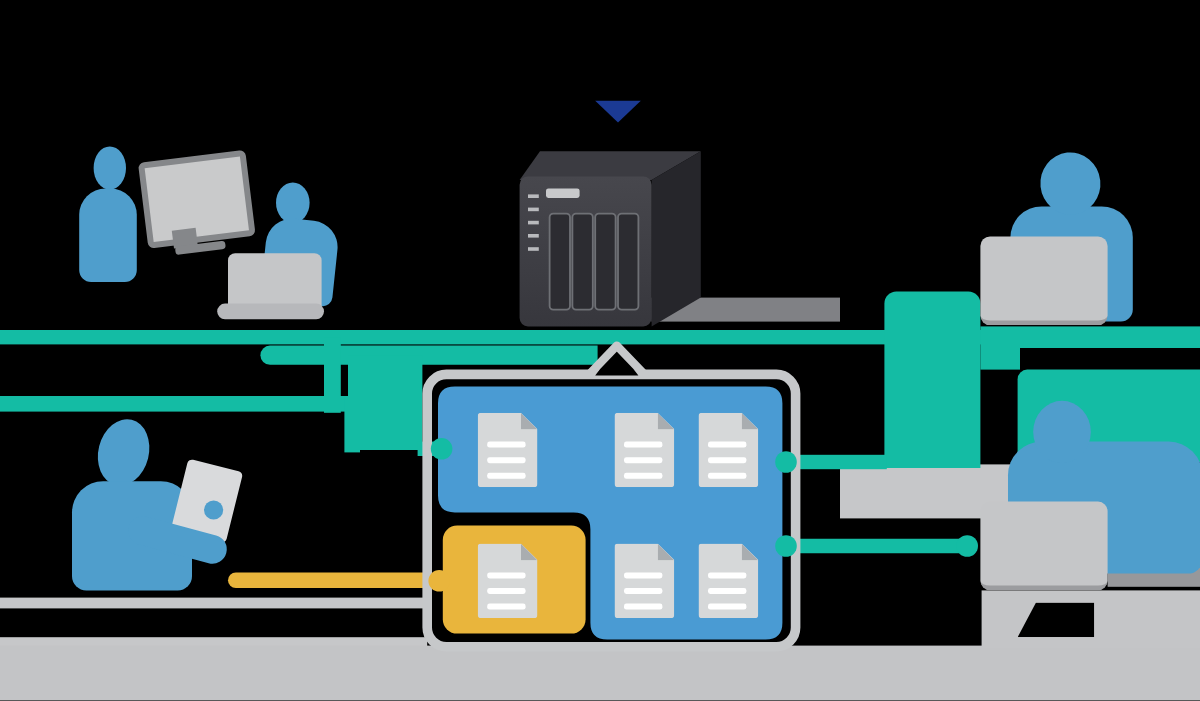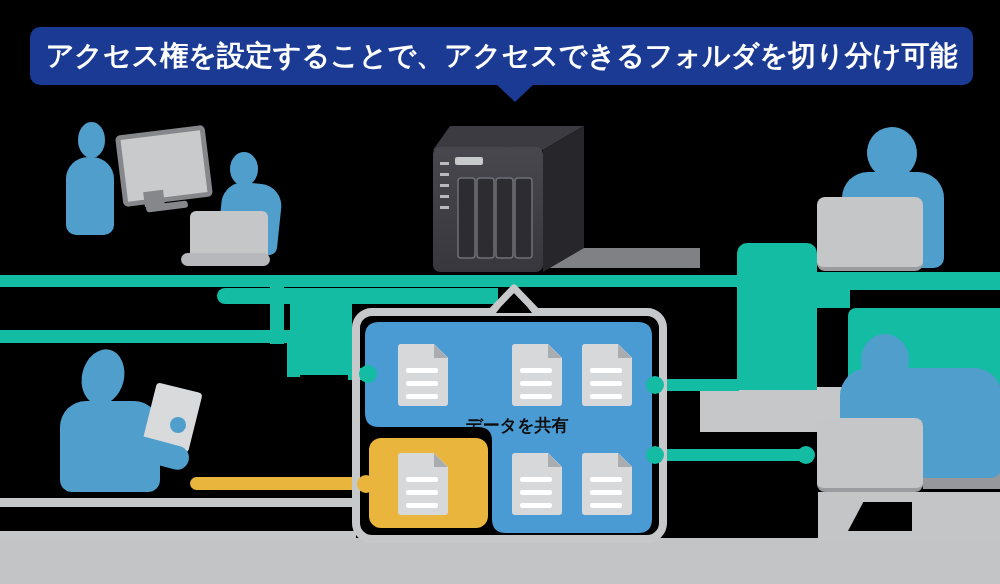--- a/index.html
+++ b/index.html
@@ -196,20 +196,16 @@
       <div class="ln ln2"></div>
       <div class="ln ln3"></div>
   </div>
   <div class="doc" style="left:582px;top:453px;">
     <div class="fold"></div>
     <div class="ln ln1"></div>
       <div class="ln ln2"></div>
       <div class="ln ln3"></div>
   </div>
 
-  <div class="abs share-label">データを共有</div>
-
-  <div class="abs banner">
-    <span>アクセス権を設定することで、アクセスできるフォルダを切り分け可能</span>
-  </div>
+
   <div class="abs banner-tail"></div>
 
 </div>
 
 </body></html>

